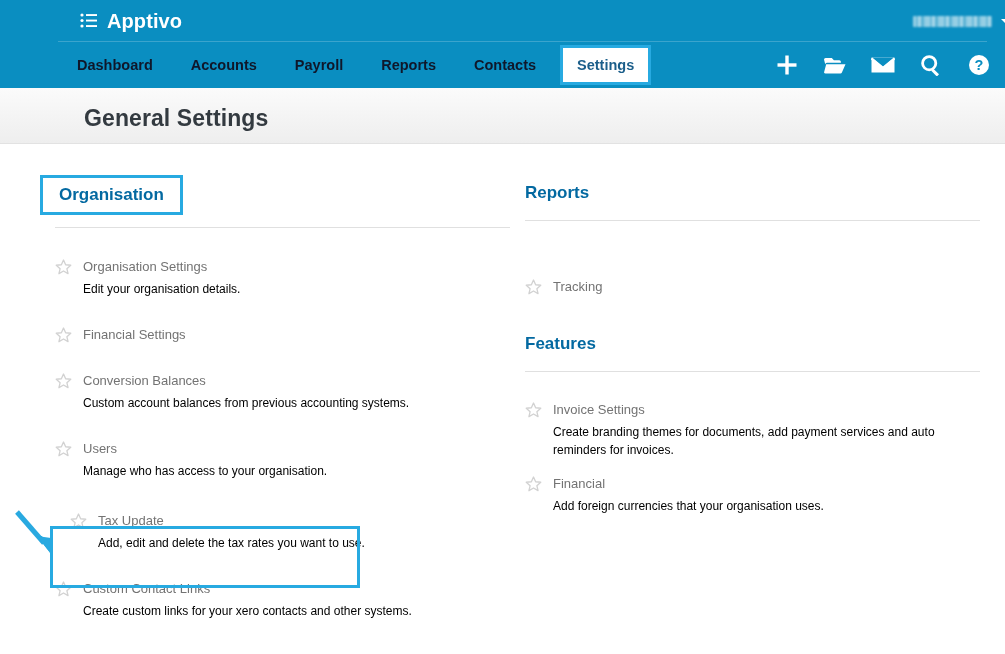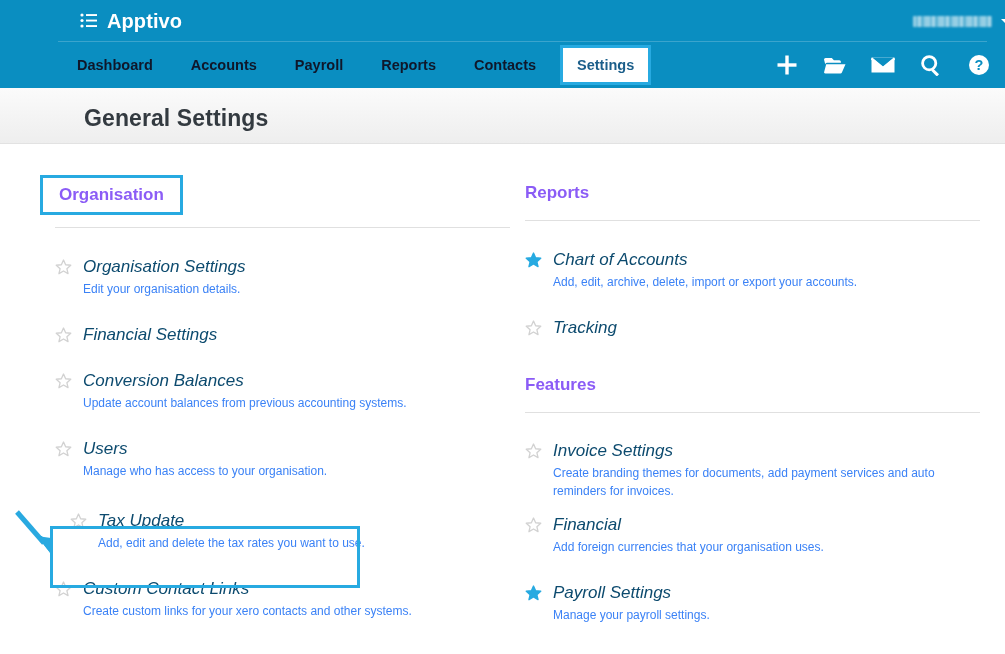--- a/index.html
+++ b/index.html
@@ -160,21 +160,21 @@
     position: absolute;
     top: 0;
     width: 455px;
   }
   .col-left  { left: 55px; }
   .col-right { left: 525px; }
 
   .section-head {
     font-size: 17px;
     font-weight: bold;
-    color: #8b5cf6;
+    color: #0369a1;
     height: 24px;
     line-height: 24px;
   }
   .section-head.boxed {
     display: inline-block;
     border: 3px solid #27aae1;
     background: #ffffff;
     padding: 6px 16px 7px 16px;
     margin-left: -15px;
     line-height: 21px;
@@ -190,30 +190,29 @@
     position: relative;
     padding-left: 28px;
   }
   .item-star {
     position: absolute;
     left: 0; top: 2px;
     width: 17px; height: 17px;
     cursor: pointer;
   }
   .item-title {
-    font-size: 17px;
-    color: #0c4a6e;
+    font-size: 13px;
+    color: #737373;
     line-height: 19px;
     cursor: pointer;
     display: inline-block;
-    font-style: italic;
   }
   .item-desc {
     font-size: 12px;
-    color: #3b82f6;
+    color: #000000;
     line-height: 18px;
     margin-top: 4px;
   }
 
   .item-box {
     position: absolute;
     border: 3px solid #27aae1;
     box-sizing: border-box;
     pointer-events: none;
   }
@@ -329,21 +328,21 @@
     </div>
 
     <div style="height:27px;"></div>
     <div class="item">
       <span class="item-star">
         <svg width="17" height="17" viewBox="0 0 18 18" xmlns="http://www.w3.org/2000/svg">
           <path d="M9 1.1 l2.25 5.0 l5.45 0.5 l-4.12 3.62 l1.22 5.33 L9 12.75 l-4.8 2.8 l1.22 -5.33 L1.3 6.6 l5.45 -0.5 Z" fill="none" stroke="#d2d2d2" stroke-width="1.4" stroke-linejoin="round"></path>
         </svg>
       </span>
       <span class="item-title">Conversion Balances</span>
-      <div class="item-desc">Update account balances from previous accounting systems.</div>
+      <div class="item-desc">Custom account balances from previous accounting systems.</div>
     </div>
 
     <div style="height:27px;"></div>
     <div class="item">
       <span class="item-star">
         <svg width="17" height="17" viewBox="0 0 18 18" xmlns="http://www.w3.org/2000/svg">
           <path d="M9 1.1 l2.25 5.0 l5.45 0.5 l-4.12 3.62 l1.22 5.33 L9 12.75 l-4.8 2.8 l1.22 -5.33 L1.3 6.6 l5.45 -0.5 Z" fill="none" stroke="#d2d2d2" stroke-width="1.4" stroke-linejoin="round"></path>
         </svg>
       </span>
       <span class="item-title">Users</span>
@@ -374,29 +373,20 @@
 
   </div>
 
   <div class="col col-right">
 
     <div style="height:36px;"></div>
     <div class="section-head">Reports</div>
     <div class="section-rule" style="margin-top:15px;"></div>
 
     <div style="height:29px;"></div>
-    <div class="item">
-      <span class="item-star">
-        <svg width="17" height="17" viewBox="0 0 18 18" xmlns="http://www.w3.org/2000/svg">
-          <path d="M9 1.1 l2.25 5.0 l5.45 0.5 l-4.12 3.62 l1.22 5.33 L9 12.75 l-4.8 2.8 l1.22 -5.33 L1.3 6.6 l5.45 -0.5 Z" fill="#27aae1" stroke="#27aae1" stroke-width="1.4" stroke-linejoin="round"></path>
-        </svg>
-      </span>
-      <span class="item-title">Chart of Accounts</span>
-      <div class="item-desc">Add, edit, archive, delete, import or export your accounts.</div>
-    </div>
 
     <div style="height:27px;"></div>
     <div class="item">
       <span class="item-star">
         <svg width="17" height="17" viewBox="0 0 18 18" xmlns="http://www.w3.org/2000/svg">
           <path d="M9 1.1 l2.25 5.0 l5.45 0.5 l-4.12 3.62 l1.22 5.33 L9 12.75 l-4.8 2.8 l1.22 -5.33 L1.3 6.6 l5.45 -0.5 Z" fill="none" stroke="#d2d2d2" stroke-width="1.4" stroke-linejoin="round"></path>
         </svg>
       </span>
       <span class="item-title">Tracking</span>
     </div>
@@ -421,29 +411,20 @@
       <span class="item-star">
         <svg width="17" height="17" viewBox="0 0 18 18" xmlns="http://www.w3.org/2000/svg">
           <path d="M9 1.1 l2.25 5.0 l5.45 0.5 l-4.12 3.62 l1.22 5.33 L9 12.75 l-4.8 2.8 l1.22 -5.33 L1.3 6.6 l5.45 -0.5 Z" fill="none" stroke="#d2d2d2" stroke-width="1.4" stroke-linejoin="round"></path>
         </svg>
       </span>
       <span class="item-title">Financial</span>
       <div class="item-desc">Add foreign currencies that your organisation uses.</div>
     </div>
 
     <div style="height:27px;"></div>
-    <div class="item">
-      <span class="item-star">
-        <svg width="17" height="17" viewBox="0 0 18 18" xmlns="http://www.w3.org/2000/svg">
-          <path d="M9 1.1 l2.25 5.0 l5.45 0.5 l-4.12 3.62 l1.22 5.33 L9 12.75 l-4.8 2.8 l1.22 -5.33 L1.3 6.6 l5.45 -0.5 Z" fill="#27aae1" stroke="#27aae1" stroke-width="1.4" stroke-linejoin="round"></path>
-        </svg>
-      </span>
-      <span class="item-title">Payroll Settings</span>
-      <div class="item-desc">Manage your payroll settings.</div>
-    </div>
 
   </div>
 
   <div class="item-box" style="left:50px; top:381px; width:310px; height:62px;"></div>
 
 </div>
 
 <svg class="arrow-annot" style="left:10px; top:505px;" width="60" height="60" viewBox="0 0 60 60" xmlns="http://www.w3.org/2000/svg">
   <path d="M7 7 L34 38" stroke="#29a9e0" stroke-width="5" stroke-linecap="butt"></path>
   <path d="M27 31 L41 49 L32 31 Z" fill="#29a9e0"></path>

